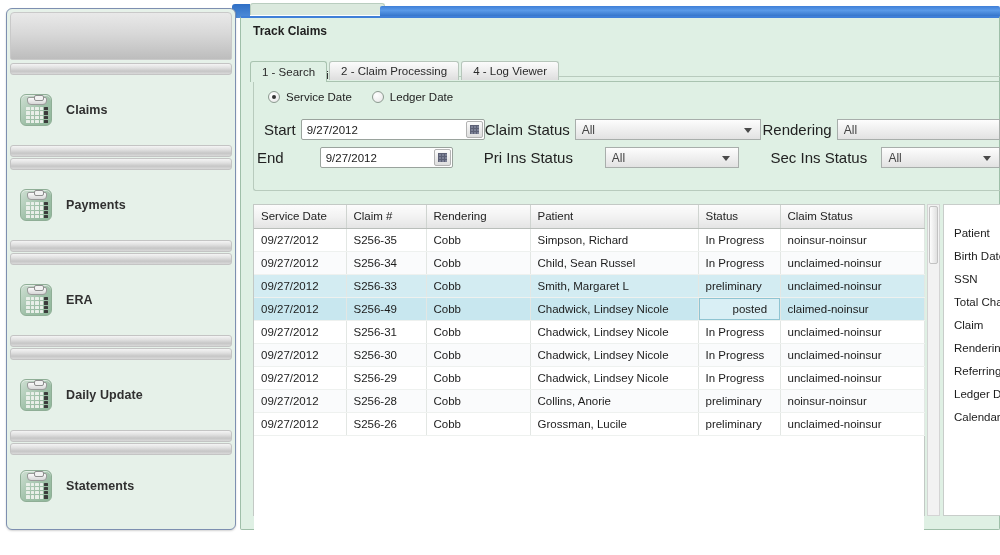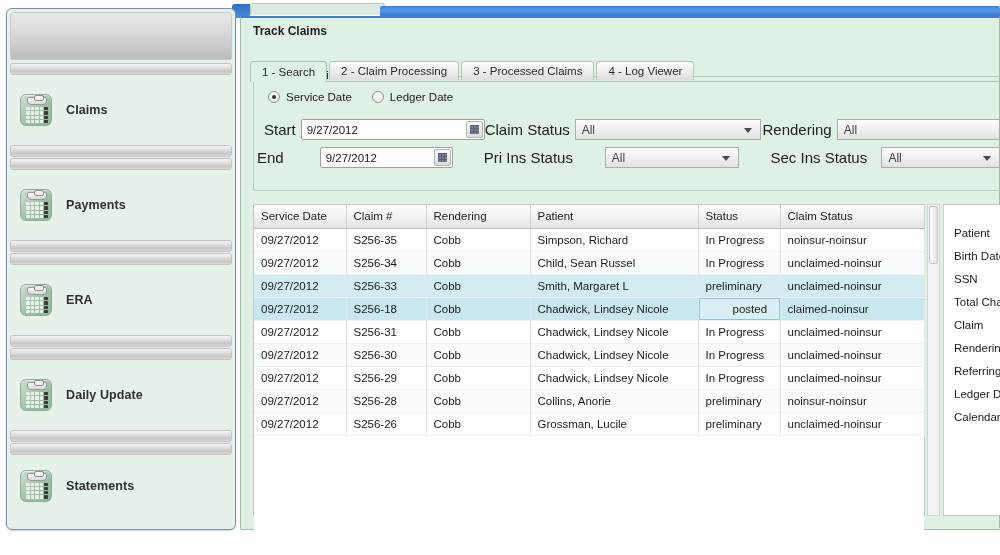--- a/index.html
+++ b/index.html
@@ -519,21 +519,20 @@
     </div>
   </div>
 
   <div class="main">
 
     <div class="main-title">Track Claims</div>
 
     <div class="tabstrip">
       <div class="tab active">1 - Search</div>
       <div class="tab">2 - Claim Processing</div>
-      <div class="tab">3 - Processed Claims</div>
       <div class="tab">4 - Log Viewer</div>
     </div>
 
     <div class="groupbox">
       <div class="groupbox-legend">Search Options</div>
 
       <div class="radio-row">
         <div class="radio on">
           <span class="dot"></span>
           <span>Service Date</span>
@@ -624,21 +623,21 @@
             <tr class="sel">
               <td>09/27/2012</td>
               <td>S256-33</td>
               <td>Cobb</td>
               <td>Smith, Margaret L</td>
               <td>preliminary</td>
               <td>unclaimed-noinsur</td>
             </tr>
             <tr class="sel2">
               <td>09/27/2012</td>
-              <td>S256-18</td>
+              <td>S256-49</td>
               <td>Cobb</td>
               <td>Chadwick, Lindsey Nicole</td>
               <td class="cur">posted</td>
               <td>claimed-noinsur</td>
             </tr>
             <tr>
               <td>09/27/2012</td>
               <td>S256-31</td>
               <td>Cobb</td>
               <td>Chadwick, Lindsey Nicole</td>

